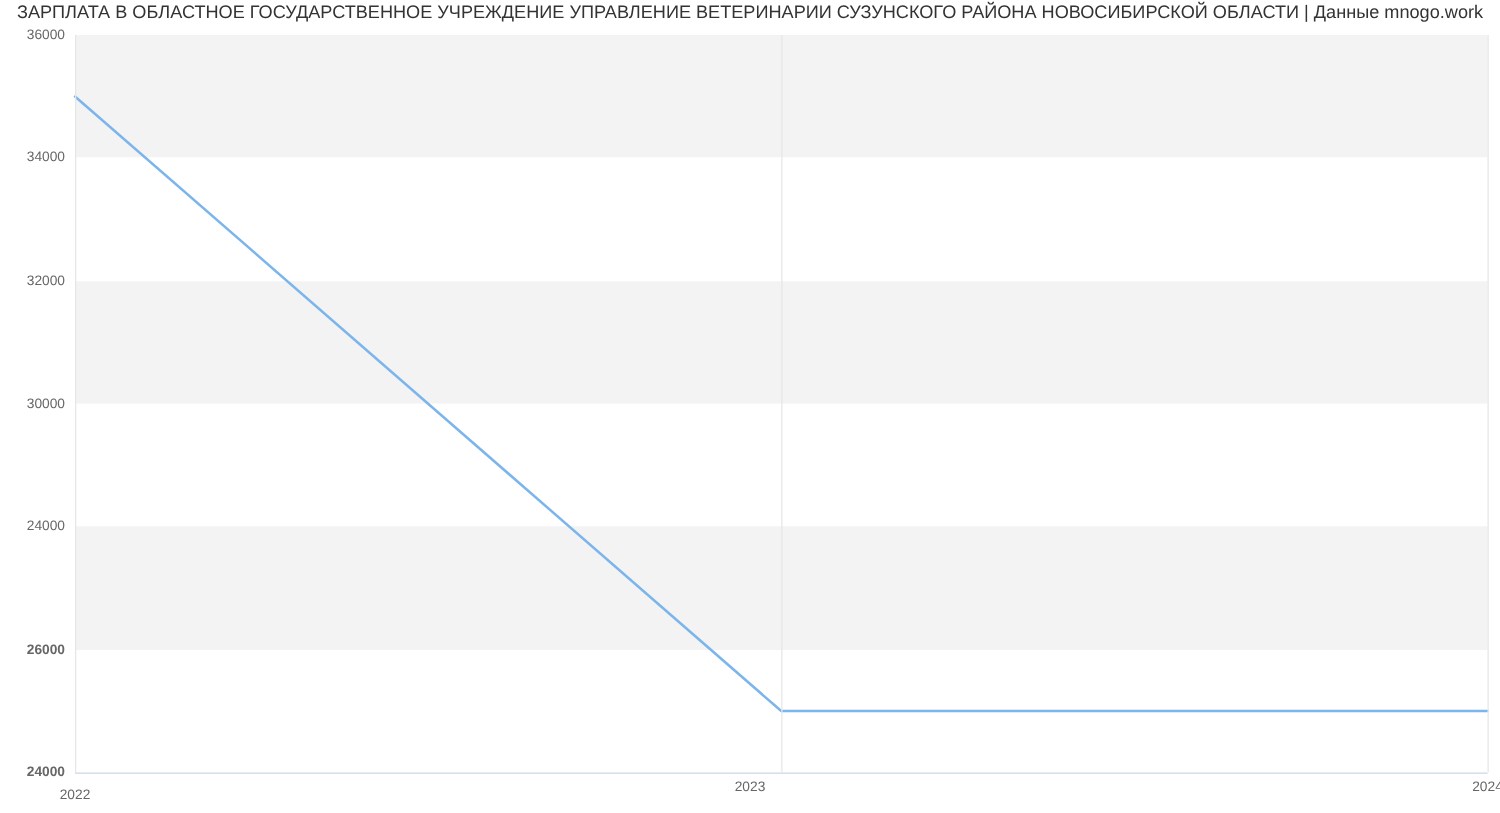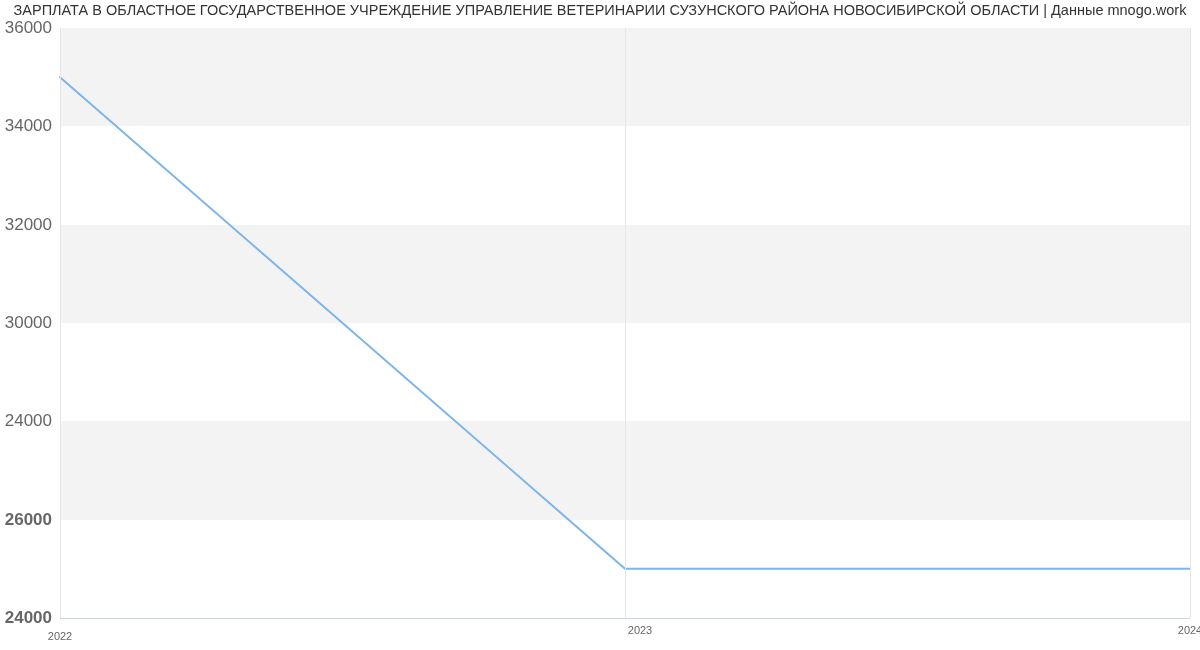--- a/index.html
+++ b/index.html
@@ -40,21 +40,21 @@
     background: #f3f3f3;
   }
   .axis-line {
     position: absolute;
     background: #ccd6eb;
   }
   .y-tick {
     position: absolute;
     right: 100%;
     margin-right: 8px;
-    font-size: 17px;
+    font-size: 11px;
     color: #666666;
     transform: translateY(-50%);
     white-space: nowrap;
   }
   .x-tick {
     position: absolute;
     top: 100%;
     margin-top: 6px;
     font-size: 11px;
     color: #666666;
@@ -98,17 +98,17 @@
       <div class="x-grid" style="left: 565px;"></div>
       <div class="x-grid" style="left: 1130px;"></div>
       <div class="y-tick" style="top: 590px; font-weight: bold;">24000</div>
       <div class="y-tick" style="top: 491.667px; font-weight: bold;">26000</div>
       <div class="y-tick" style="top: 393.333px;">24000</div>
       <div class="y-tick" style="top: 295px;">30000</div>
       <div class="y-tick" style="top: 196.667px;">32000</div>
       <div class="y-tick" style="top: 98.3333px;">34000</div>
       <div class="y-tick" style="top: 0px;">36000</div>
       <div class="x-tick" style="left: 0px; margin-top: 12px;">2022</div>
-      <div class="x-tick" style="left: 580px; text-align: center;">2023</div>
+      <div class="x-tick" style="left: 540px; text-align: center;">2023</div>
       <div class="x-tick" style="left: 1130px;">2024</div>
       <div class="axis-line" style="left: 0px; right: 0px; height: 1px; top: 590px;"></div>
     </div>
 </div>
 
 </body></html>

